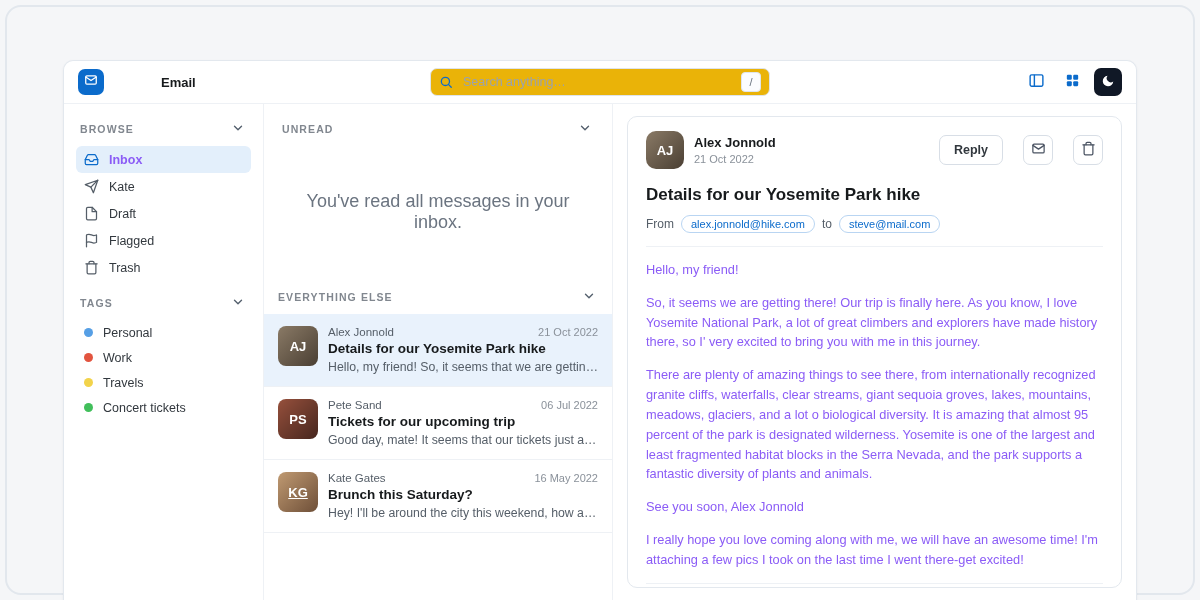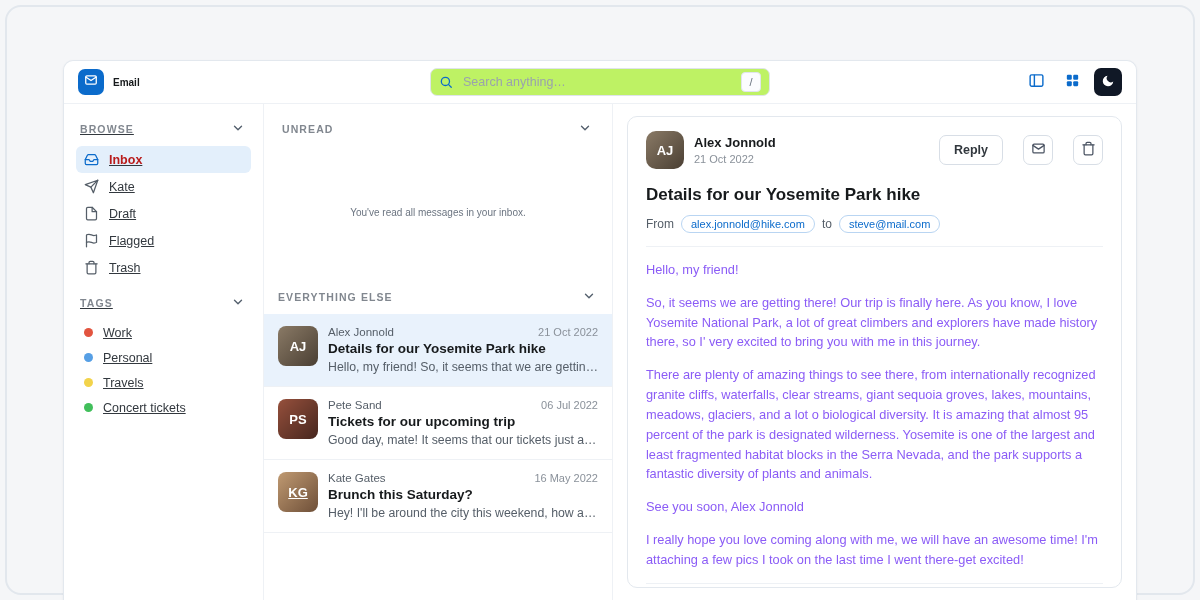--- a/index.html
+++ b/index.html
@@ -12,55 +12,55 @@
 
   .app{position:absolute;left:63px;right:63px;top:60px;bottom:0;background:#fff;
     border:1px solid #e3e8ee;border-bottom:none;border-radius:10px 10px 0 0;
     display:flex;flex-direction:column;overflow:hidden;box-shadow:0 1px 3px rgba(16,24,40,.05);}
 
   
   .app-header{position:relative;height:42px;flex:0 0 42px;display:flex;align-items:center;gap:9px;
     padding:0 14px;border-bottom:1px solid #eef1f5;}
   .logo{width:26px;height:26px;border-radius:7px;background:#0b6bcb;display:flex;align-items:center;justify-content:center;color:#fff;flex:0 0 auto;}
   .logo svg{width:14px;height:14px;}
-  .app-title{font-size:10px;font-weight:700;color:#171a1c;}
+  .app-title{font-size:13px;font-weight:700;color:#171a1c;margin-left:48px;}
   .search{position:absolute;left:50%;top:50%;transform:translate(-50%,-50%);width:340px;height:28px;
-    border:1px solid #dfe4ea;border-radius:7px;background:#bef264;display:flex;align-items:center;gap:8px;padding:0 8px;box-sizing:border-box;}
+    border:1px solid #dfe4ea;border-radius:7px;background:#eab308;display:flex;align-items:center;gap:8px;padding:0 8px;box-sizing:border-box;}
   .search .s-ic{display:flex;color:#0b6bcb;}
   .search svg{width:14px;height:14px;}
   .search input{border:none;outline:none;flex:1;min-width:0;font-size:12.5px;color:#32383e;background:transparent;font-family:inherit;}
   .search input::placeholder{color:#9aa2ad;}
   .kbd{width:18px;height:18px;border:1px solid #e0e5eb;border-radius:4px;display:flex;align-items:center;justify-content:center;
     font-size:11px;color:#6b7480;background:#fbfcfe;flex:0 0 auto;}
   .header-actions{margin-left:auto;display:flex;gap:8px;align-items:center;}
   .icon-btn{width:28px;height:28px;border-radius:7px;display:flex;align-items:center;justify-content:center;
     border:none;background:transparent;cursor:pointer;color:#0b6bcb;padding:0;}
   .icon-btn svg{width:17px;height:17px;}
   .icon-btn.dark{background:#101826;color:#fff;}
   .icon-btn.dark svg{width:14px;height:14px;}
 
   
   .body-row{flex:1;display:flex;min-height:0;}
-  .sidebar{width:200px;flex:0 0 200px;border-right:1px solid #eef1f5;padding:12px;box-sizing:border-box;text-decoration:underline;}
+  .sidebar{width:200px;flex:0 0 200px;border-right:1px solid #eef1f5;padding:12px;box-sizing:border-box;}
   .section-head{display:flex;align-items:center;justify-content:space-between;padding:4px 4px 8px;}
   .section-label{font-size:10.5px;font-weight:700;letter-spacing:1.1px;color:#81878f;}
   .chev{width:18px;height:18px;color:#55606e;display:flex;align-items:center;justify-content:center;cursor:pointer;background:none;border:none;padding:0;}
   .chev svg{width:14px;height:14px;}
   .nav-item{display:flex;align-items:center;gap:10px;height:27px;padding:0 8px;border-radius:6px;font-size:12.5px;color:#32383e;cursor:pointer;}
   .nav-ic{display:flex;align-items:center;color:#555e68;}
   .nav-ic svg{width:15px;height:15px;}
-  .nav-item.selected{background:#e3effb;color:#b91c1c;font-weight:600;}
+  .nav-item.selected{background:#e3effb;color:#8b5cf6;font-weight:600;}
   .nav-item.selected .nav-ic{color:#0b6bcb;}
   .tags-block{margin-top:9px;}
   .tag-item{display:flex;align-items:center;gap:10px;height:25px;padding:0 8px;font-size:12.5px;color:#32383e;cursor:pointer;}
   .dot{width:9px;height:9px;border-radius:50%;flex:0 0 auto;}
 
   .mid{width:348px;flex:0 0 348px;border-right:1px solid #eef1f5;display:flex;flex-direction:column;min-height:0;}
   .mid-top{height:174px;flex:0 0 174px;padding:12px 14px 0;box-sizing:border-box;display:flex;flex-direction:column;}
-  .empty-text{flex:1;display:flex;align-items:center;justify-content:center;font-size:10px;color:#6b7480;text-align:center;padding:0 20px;}
+  .empty-text{flex:1;display:flex;align-items:center;justify-content:center;font-size:18px;color:#6b7480;text-align:center;padding:0 20px;}
   .mid-ee{padding:10px 14px 8px;}
   .mail-list{flex:1;overflow:hidden;}
   .mail-item{display:flex;gap:10px;padding:12px 14px;border-bottom:1px solid #eef1f5;cursor:pointer;box-sizing:border-box;}
   .mail-item.selected{background:#e9f2fc;}
   .m-avatar{width:40px;height:40px;border-radius:8px;flex:0 0 40px;display:flex;align-items:center;justify-content:center;color:#fff;font-size:13px;font-weight:700;}
   .av-1{background:linear-gradient(135deg,#8a7a66,#4a3f33);}
   .av-2{background:linear-gradient(135deg,#96503c,#46261e);}
   .av-3{background:linear-gradient(135deg,#c09a72,#6e4f38);text-decoration:underline;}
   .m-content{flex:1;min-width:0;}
   .m-row1{display:flex;align-items:baseline;justify-content:space-between;gap:8px;}
@@ -211,26 +211,26 @@
           <span class="section-label">TAGS</span>
           <button class="chev">
             <span>
               <svg viewBox="0 0 24 24" fill="none" stroke="currentColor" stroke-width="2.4" stroke-linecap="round" stroke-linejoin="round" width="14" height="14">
                   <polyline points="6 9 12 15 18 9"></polyline>
                 </svg>
             </span>
           </button>
         </div>
         <div class="tag-item">
+          <span class="dot" style="background: rgb(86, 159, 229);"></span>
+          <span>Personal</span>
+        </div>
+        <div class="tag-item">
           <span class="dot" style="background: rgb(226, 84, 63);"></span>
           <span>Work</span>
-        </div>
-        <div class="tag-item">
-          <span class="dot" style="background: rgb(86, 159, 229);"></span>
-          <span>Personal</span>
         </div>
         <div class="tag-item">
           <span class="dot" style="background: rgb(242, 211, 75);"></span>
           <span>Travels</span>
         </div>
         <div class="tag-item">
           <span class="dot" style="background: rgb(65, 191, 91);"></span>
           <span>Concert tickets</span>
         </div>
       </div>

